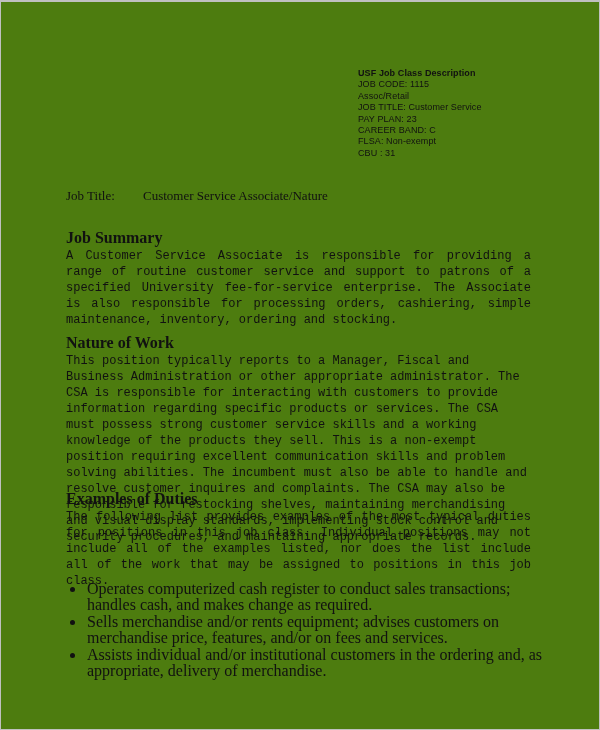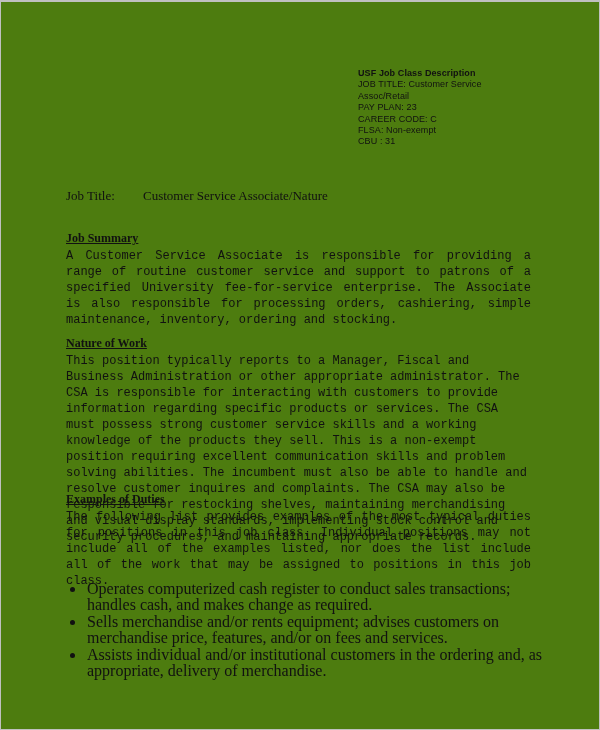--- a/index.html
+++ b/index.html
@@ -47,23 +47,22 @@
   .sec {
     position: absolute;
     left: 65px;
     width: 465px;
     font-family: "Liberation Serif", serif;
   }
   .sec-summary  { top: 229px; }
   .sec-nature   { top: 334px; }
   .sec-examples { top: 490px; }
   .sec-heading {
-    font-size: 12px;
+    font-size: 16px;
     font-weight: bold;
-    text-decoration: underline;
     line-height: 14px;
     margin: 0 0 3px 0;
   }
   .sec-body {
     font-size: 12px;
     line-height: 16px;
     margin: 0;
     font-family: Liberation Mono, monospace;
   }
   .justify { text-align: justify; }
@@ -85,28 +84,29 @@
 </style>
 </head>
 <body>
 
 <div class="page">
 
   <div class="header-meta">
     <div class="meta-title">USF Job Class Description</div>
     <div>
 
+        <div class="meta-line">JOB CODE: 1115</div>
+
+        <div class="meta-line">Assoc/Retail</div>
 
         <div class="meta-line">JOB TITLE: Customer Service</div>
 
-        <div class="meta-line">Assoc/Retail</div>
-
         <div class="meta-line">PAY PLAN: 23</div>
 
-        <div class="meta-line">CAREER CODE: C</div>
+        <div class="meta-line">CAREER BAND: C</div>
 
         <div class="meta-line">FLSA: Non-exempt</div>
 
         <div class="meta-line">CBU : 31</div>
       </div>
   </div>
 
   <div class="job-title-row">
     <span class="jt-label">Job Title:</span><span class="jt-value">Customer Service Associate/Nature</span>
   </div>

